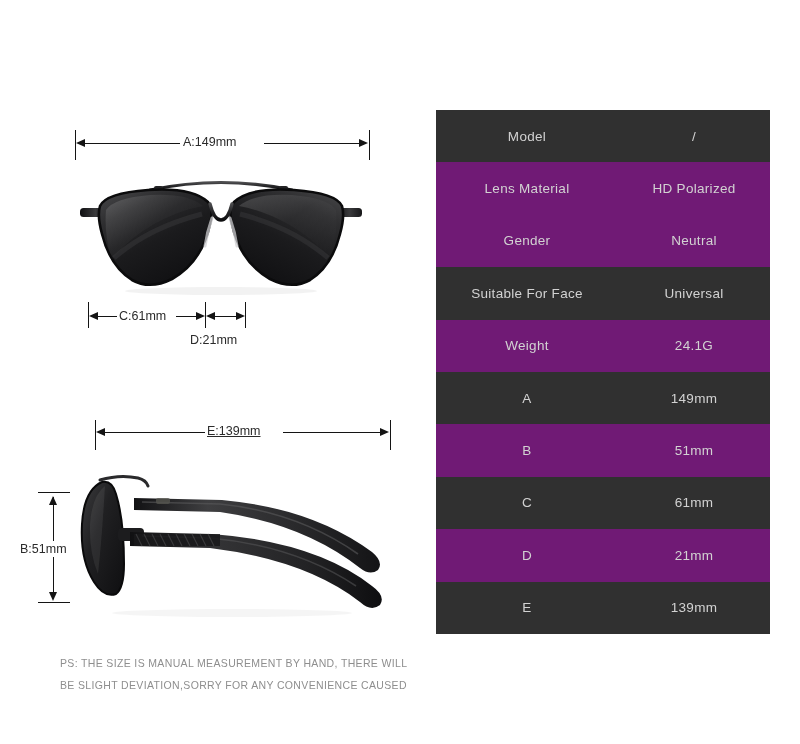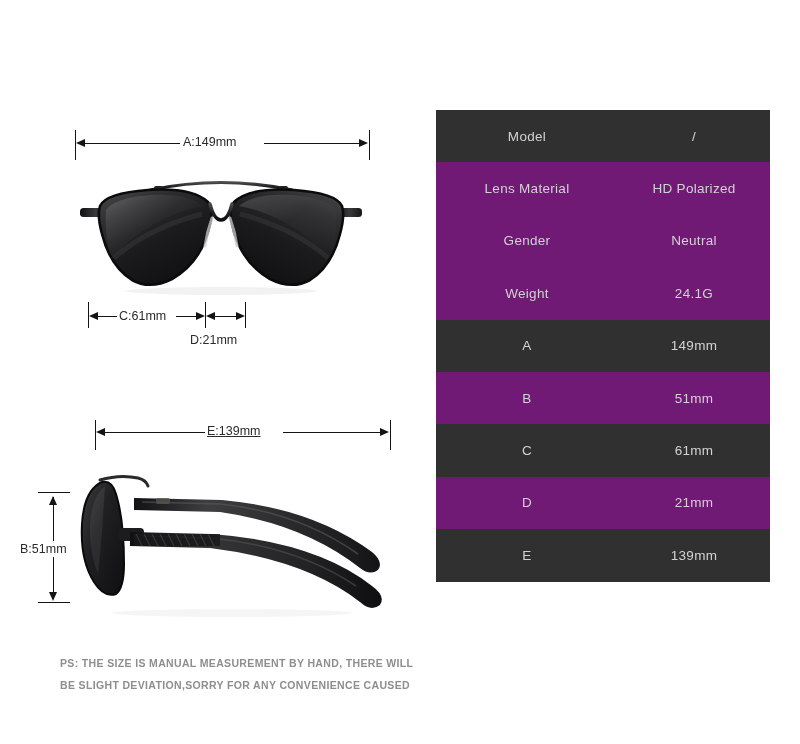--- a/index.html
+++ b/index.html
@@ -80,21 +80,20 @@
   
   #disclaimer {
     position: absolute;
     left: 60px; top: 652px;
     width: 360px;
     font-size: 10.5px;
     letter-spacing: 0.35px;
     line-height: 22px;
     color: #8e8e8e;
     text-transform: uppercase;
-    font-weight: bold;
   }
   #disclaimer div { white-space: nowrap; }
 
   
   #spec-table {
     position: absolute;
     left: 436px; top: 110px;
     width: 334px;
     border-collapse: collapse;
     table-layout: fixed;
@@ -287,20 +286,24 @@
       <td class="v">/</td>
     </tr>
     <tr class="even">
       <td class="k">Lens Material</td>
       <td class="v">HD Polarized</td>
     </tr>
     <tr class="even">
       <td class="k">Gender</td>
       <td class="v">Neutral</td>
     </tr>
+    <tr class="odd">
+      <td class="k">Suitable For Face</td>
+      <td class="v">Universal</td>
+    </tr>
     <tr class="even">
       <td class="k">Weight</td>
       <td class="v">24.1G</td>
     </tr>
     <tr class="odd">
       <td class="k">A</td>
       <td class="v">149mm</td>
     </tr>
     <tr class="even">
       <td class="k">B</td>

